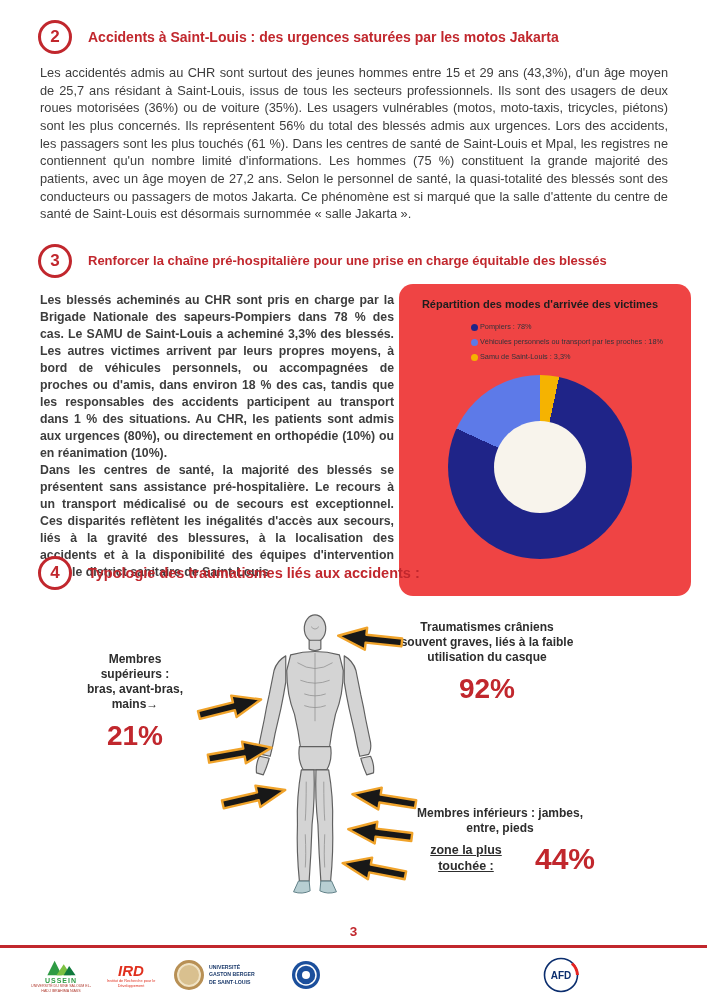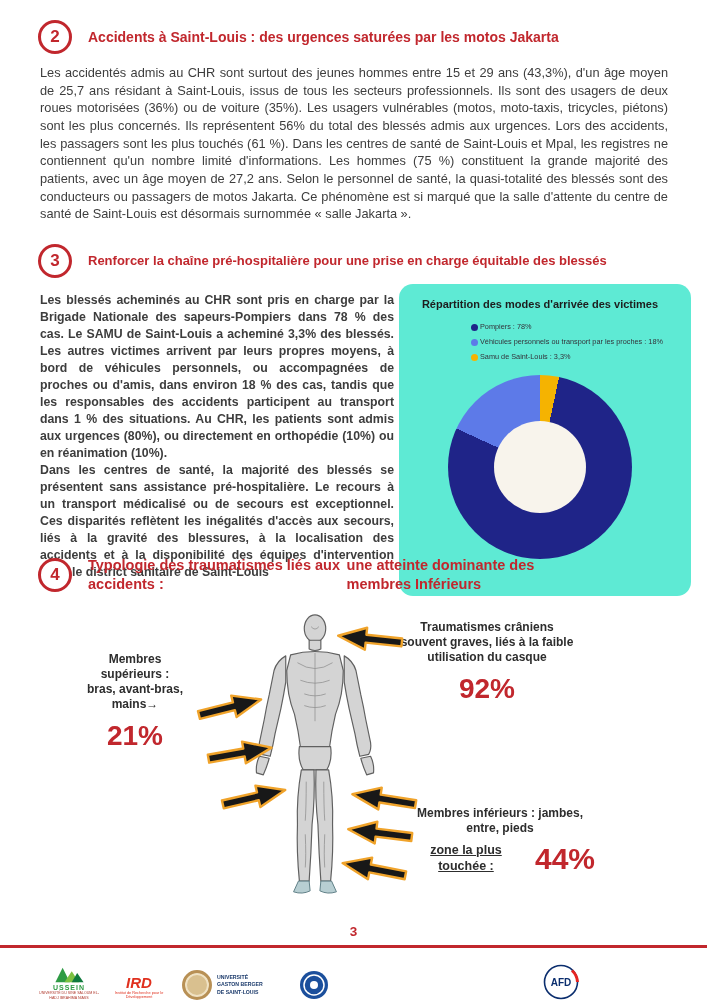--- a/index.html
+++ b/index.html
@@ -19,21 +19,21 @@
   .sec-title.small { font-size:13px; }
   .body-text { position:absolute; text-align:justify; color:#3d3d3d; font-size:12.8px; line-height:1.38; }
   .s2-head { top:20px; left:38px; width:632px; }
   .s2-body { top:64px; left:40px; width:628px; }
   .s3-head { top:244px; left:38px; width:648px; }
   .s3-text { top:292px; left:40px; width:354px; font-size:12.3px;font-weight:bold; }
   .s3-text p + p { margin-top:0; }
 
   .chart-card {
     position:absolute; top:284px; left:399px; width:292px; height:312px;
-    background:#5eead4; border-radius:14px; padding:14px 20px 10px 10px;
+    background:#ef4444; border-radius:14px; padding:14px 20px 10px 10px;
   }
   .chart-title { font-size:11px; font-weight:bold; color:#1d1d1d; text-align:center; }
   .legend { margin:12px 0 0 62px; display:flex; flex-direction:column; gap:6px; }
   .legend-row { display:flex; align-items:flex-end; gap:2px; font-size:7.3px; color:#33333a; }
   .legend-dot { width:7px; height:7px; border-radius:50%; flex:none; }
   .donut { position:relative; width:184px; height:184px; border-radius:50%; margin:14px auto 0 auto; }
   .donut-hole {
     position:absolute; left:50%; top:50%; width:92px; height:92px; border-radius:50%;
     background:#f8f4ec; transform:translate(-50%,-50%);
   }
@@ -51,21 +51,21 @@
   .lower-block { left:405px; top:198px; width:190px; }
   .lower-row { display:flex; align-items:center; justify-content:center; gap:8px; margin-top:4px; }
   .sublabel { font-size:12.5px; font-weight:bold; text-decoration:underline; color:#2d2d2d; }
   .lower-pct { font-size:30px; font-weight:bold; color:#c1272d; }
   .arrow { position:absolute; width:70px; height:30px; overflow:visible; }
 
   .page-num { position:absolute; top:924px; left:0; width:100%; text-align:center;
     color:#c1272d; font-weight:bold; font-size:13.5px; }
   .footer-rule { position:absolute; top:945px; left:0; width:707px; height:2.5px; background:#c1272d; }
   .footer-logos { position:absolute; top:950px; left:0; width:707px; height:50px;
-    display:flex; align-items:flex-end; padding-left:36px; }
+    display:flex; align-items:center; padding-left:28px; }
   .logo { display:flex; flex-direction:column; align-items:center; justify-content:center; }
   .logo-ussein { width:66px; }
   .ussein-name { font-size:7px; font-weight:bold; color:#2e9b44; letter-spacing:1px; }
   .ussein-cap { font-size:3.6px; color:#b03a2e; text-align:center; line-height:1.2; }
   .logo-ird { width:58px; margin-left:8px; }
   .ird-mark { font-size:15px; font-weight:bold; color:#e0301e; font-style:italic; }
   .ird-cap { font-size:3.8px; color:#e0301e; text-align:center; line-height:1.2; }
   .logo-ugb { margin-left:14px; display:flex; flex-direction:row; align-items:center; gap:5px; }
   .ugb-seal { width:30px; height:30px; border-radius:50%; background:#d9c08f;
     border:3px solid #b89055; box-shadow:inset 0 0 0 2px #f0e2c4; }
@@ -111,21 +111,20 @@
     </div>
     <div class="donut" style="background: conic-gradient(rgb(245, 179, 1) 0deg, rgb(245, 179, 1) 11.9637deg, rgb(31, 36, 136) 11.9637deg, rgb(31, 36, 136) 294.743deg, rgb(93, 122, 232) 294.743deg, rgb(93, 122, 232) 360deg);">
       <div class="donut-hole"></div>
     </div>
   </div>
 
   <div class="sec-head s4-head">
     <div class="badge">4</div>
     <div class="s4-title-lines">
       <div class="sec-title">Typologie des traumatismes liés aux accidents :</div>
-      <div class="sec-title">une atteinte dominante des membres Inférieurs</div>
     </div>
   </div>
 
   <div class="diagram">
 
     <svg class="body-svg" width="150" height="312" viewBox="0 0 150 320">
       <g fill="#d4d4d4" stroke="#606060" stroke-width="1.2" stroke-linejoin="round">
         <ellipse cx="75" cy="17" rx="11" ry="14"></ellipse>
         <path d="M69,29 L69,38 Q75,41 81,38 L81,29 Z"></path>
         <path d="M50,44 Q75,37 100,44 L104,60 Q104,85 96,105 Q92,122 90,138 L60,138 Q58,122 54,105 Q46,85 46,60 Z"></path>

